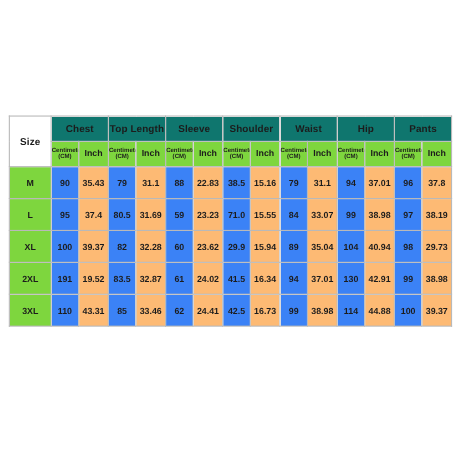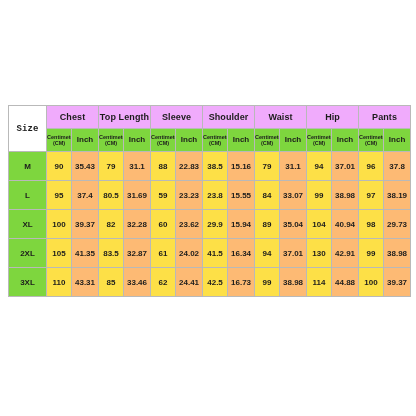--- a/index.html
+++ b/index.html
@@ -40,54 +40,53 @@
   
   col.c-size { width: 38px; }
   col.c-cm   { width: 25px; }
   col.c-in   { width: 27px; }
 
   
   tr.grp-row th {
     height: 22px;
     font-size: 9px;
     font-weight: bold;
-    background: #f0abfc;
+    background: #0f766e;
     letter-spacing: 0.1px;
   }
   tr.unit-row th {
     height: 22px;
     font-size: 5.5px;
     line-height: 1.15;
     font-weight: bold;
     background: #7ed63e;
   }
   tr.unit-row th.unit-inch {
     font-size: 8px;
     background: #7ed63e;
   }
   th.size-head {
     background: #ffffff !important;
     font-size: 9px;
     font-weight: bold;
-    font-family: Liberation Mono, monospace;
   }
   .unit-cm-line1 { display: block; }
   .unit-cm-line2 { display: block; }
 
   
   tr.data-row td {
     height: 28px;
     font-size: 8px;
     font-weight: bold;
   }
   td.size-cell {
     background: #7ed63e;
     font-size: 9px;
   }
-  td.cm-cell  { background: #fde047; }
+  td.cm-cell  { background: #3b82f6; }
   td.in-cell  { background: #fdba74; }
 </style>
 </head>
 <body>
 
 <div id="chart-wrap">
   <table class="size-chart">
     <colgroup>
       <col class="c-size">
     <col class="c-cm">
@@ -173,21 +172,21 @@
           <td class="in-cell">37.8</td>
         </tr>
         <tr class="data-row">
           <td class="size-cell">L</td>
           <td class="cm-cell">95</td>
           <td class="in-cell">37.4</td>
           <td class="cm-cell">80.5</td>
           <td class="in-cell">31.69</td>
           <td class="cm-cell">59</td>
           <td class="in-cell">23.23</td>
-          <td class="cm-cell">23.8</td>
+          <td class="cm-cell">71.0</td>
           <td class="in-cell">15.55</td>
           <td class="cm-cell">84</td>
           <td class="in-cell">33.07</td>
           <td class="cm-cell">99</td>
           <td class="in-cell">38.98</td>
           <td class="cm-cell">97</td>
           <td class="in-cell">38.19</td>
         </tr>
         <tr class="data-row">
           <td class="size-cell">XL</td>
@@ -201,22 +200,22 @@
           <td class="in-cell">15.94</td>
           <td class="cm-cell">89</td>
           <td class="in-cell">35.04</td>
           <td class="cm-cell">104</td>
           <td class="in-cell">40.94</td>
           <td class="cm-cell">98</td>
           <td class="in-cell">29.73</td>
         </tr>
         <tr class="data-row">
           <td class="size-cell">2XL</td>
-          <td class="cm-cell">105</td>
-          <td class="in-cell">41.35</td>
+          <td class="cm-cell">191</td>
+          <td class="in-cell">19.52</td>
           <td class="cm-cell">83.5</td>
           <td class="in-cell">32.87</td>
           <td class="cm-cell">61</td>
           <td class="in-cell">24.02</td>
           <td class="cm-cell">41.5</td>
           <td class="in-cell">16.34</td>
           <td class="cm-cell">94</td>
           <td class="in-cell">37.01</td>
           <td class="cm-cell">130</td>
           <td class="in-cell">42.91</td>

